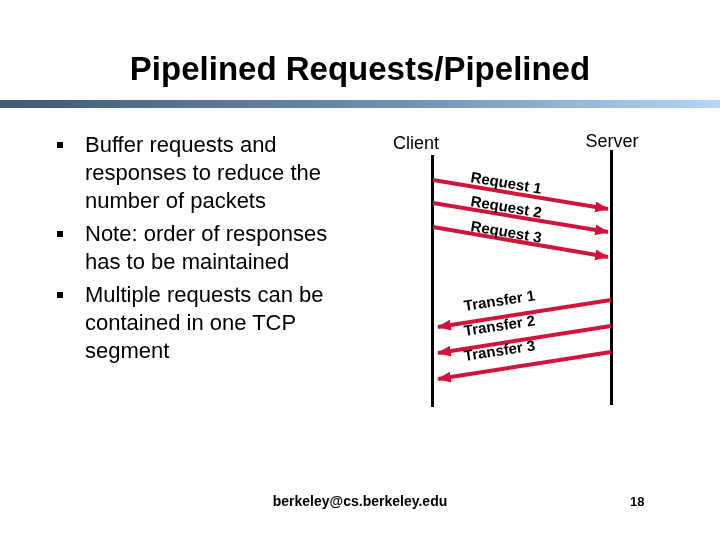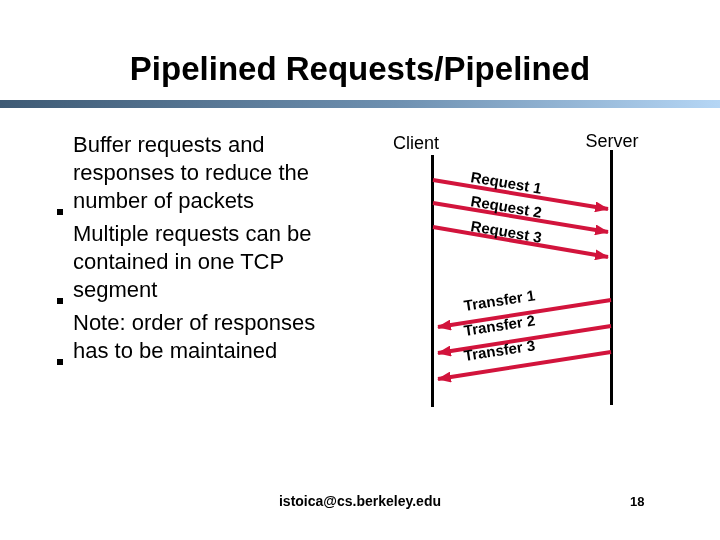--- a/index.html
+++ b/index.html
@@ -43,22 +43,23 @@
     position: absolute;
     left: 55px;
     top: 131px;
     width: 290px;
     margin: 0;
     padding: 0;
     list-style: none;
   }
   .bullets li {
     display: flex;
-    align-items: flex-end;
+    align-items: flex-start;
     margin: 0 0 5px 0;
+    gap: 12px;
   }
   .bullet-marker {
     flex: 0 0 auto;
     width: 6px;
     height: 6px;
     background: var(--text, #000);
     margin: 11px 10px 0 2px;
   }
   .bullet-text {
     font-size: 22px;
@@ -128,25 +129,25 @@
 
   <div class="divider-bar"></div>
 
   <ul class="bullets">
     <li>
       <span class="bullet-marker"></span>
       <span class="bullet-text">Buffer requests and responses to reduce the number of packets</span>
     </li>
     <li>
       <span class="bullet-marker"></span>
-      <span class="bullet-text">Multiple requests can be contained in one TCP segment</span>
+      <span class="bullet-text">Note: order of responses has to be maintained</span>
     </li>
     <li>
       <span class="bullet-marker"></span>
-      <span class="bullet-text">Note: order of responses has to be maintained</span>
+      <span class="bullet-text">Multiple requests can be contained in one TCP segment</span>
     </li>
   </ul>
 
   <div class="diagram">
     <svg width="720" height="540" viewBox="0 0 720 540">
       <defs>
         <marker id="ah" viewBox="0 0 14 11" refX="13" refY="5.5" markerWidth="14" markerHeight="11" markerUnits="userSpaceOnUse" orient="auto">
           <polygon points="0,0 14,5.5 0,11" fill="#d2143c"></polygon>
         </marker>
       </defs>
@@ -168,16 +169,16 @@
 
     <div class="arrow-label req r1">Request 1</div>
     <div class="arrow-label req r2">Request 2</div>
     <div class="arrow-label req r3">Request 3</div>
 
     <div class="arrow-label tra t1">Transfer 1</div>
     <div class="arrow-label tra t2">Transfer 2</div>
     <div class="arrow-label tra t3">Transfer 3</div>
   </div>
 
-  <div class="footer-email">istoica@cs.berkeley.edu</div>
+  <div class="footer-email">berkeley@cs.berkeley.edu</div>
   <div class="footer-page">18</div>
 
 </div>
 
 </body></html>

